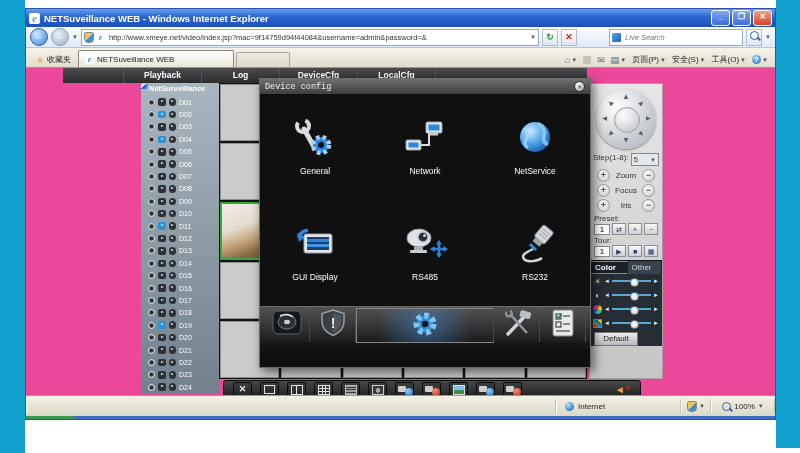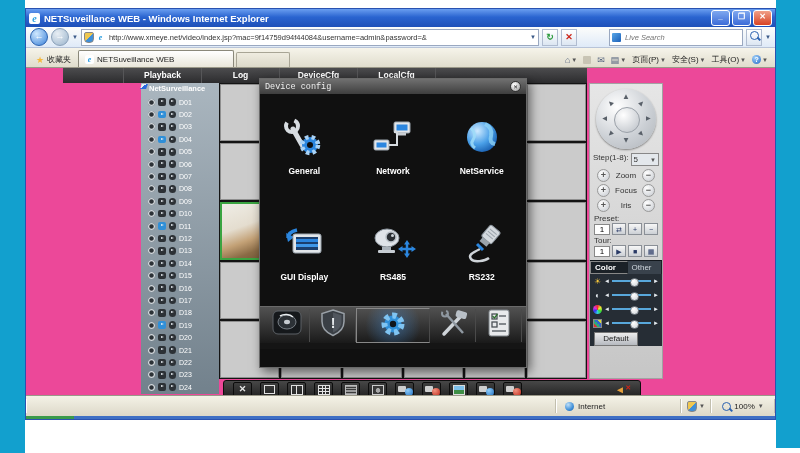--- a/index.html
+++ b/index.html
@@ -144,32 +144,32 @@
   .sic-saturation{border-radius:50%;background:conic-gradient(#e33,#ee3,#3d3,#3cd,#33e,#d3d,#e33);}
   .sic-hue{background:linear-gradient(45deg,#d33 25%,#3a7 25% 50%,#36c 50% 75%,#dd3 75%);border:0.5px solid #888;box-sizing:border-box;}
   .carrow{color:#e8edf2;font-size:6px;}
   .track{flex:1;height:2px;background:#58a8dc;position:relative;}
   .track::after{content:"";position:absolute;left:45%;top:-2.5px;width:7px;height:7px;border-radius:50%;
       background:radial-gradient(circle at 35% 30%,#fff,#cdd2d8);border:0.5px solid #7a828a;}
   #default-btn{margin:2px 0 4px 4px;width:42px;height:12px;background:linear-gradient(#ececec,#b6bac0);
       border:1px solid #777;font-size:8px;line-height:11px;text-align:center;color:#222;}
 
   
-  #dialog{position:absolute;left:233px;top:10px;width:268px;height:290px;background:#101010;
+  #dialog{position:absolute;left:233px;top:10px;width:332px;height:290px;background:#101010;
       border:1px solid #6a6a6a;box-shadow:3px 4px 10px rgba(0,0,0,.55);box-sizing:border-box;}
   #dlg-title{height:15px;background:linear-gradient(#707070,#3e3e3e);color:#eee;font-size:8.5px;
       font-family:"Liberation Mono",monospace;display:flex;align-items:center;padding:0 5px;}
   #dlg-close{margin-left:auto;width:11px;height:11px;border-radius:50%;border:1px solid #333;
       background:radial-gradient(circle at 35% 30%,#fff,#9a9a9a);color:#222;font-size:7px;line-height:10px;
       text-align:center;font-weight:bold;box-sizing:border-box;}
   #dlg-crumb{margin:4px 3px 0;height:12px;background:#1d1d1d;border:1px solid #8a8a8a;color:#ddd;
       font-size:8px;line-height:12px;padding-left:4px;}
   #dlg-body{height:212px;display:grid;grid-template-columns:repeat(3,1fr);grid-template-rows:repeat(2,1fr);}
   .ditem{display:flex;flex-direction:column;align-items:center;justify-content:center;gap:4px;}
-  .dlabel{color:#fff;font-size:8.5px;font-weight:bold;}
+  .dlabel{color:#fff;font-size:8.5px;font-weight:normal;}
   #dlg-tabs{height:36px;background:linear-gradient(#525252,#1a1a1a);border-top:1px solid #6a6a6a;
       display:flex;align-items:center;padding:0 4px;}
   .dtab{width:45px;height:33px;display:flex;align-items:center;justify-content:center;border-right:1px solid #4a4a4a;}
   .dtab.sel{background:radial-gradient(circle,rgba(70,150,230,.45),rgba(0,0,0,0) 70%);}
   #dlg-foot{height:6px;background:#151515;}
 
   
   #statusbar{height:20px;background:linear-gradient(#f4f2e6,#dcd8c8);border-top:1px solid #9a9888;
       display:flex;align-items:center;font-size:8px;color:#222;}
   .spane{height:14px;border-right:1px solid #c2bfae;border-left:1px solid #fff;}

